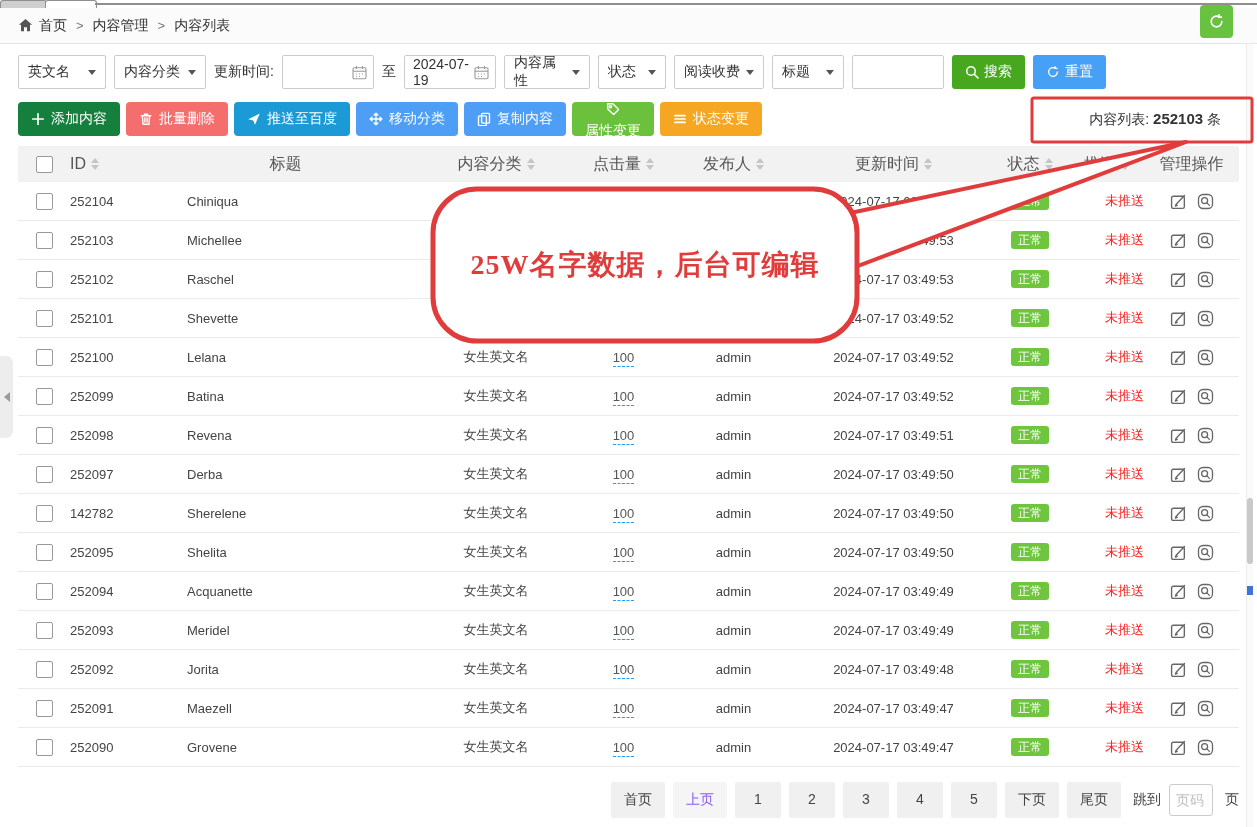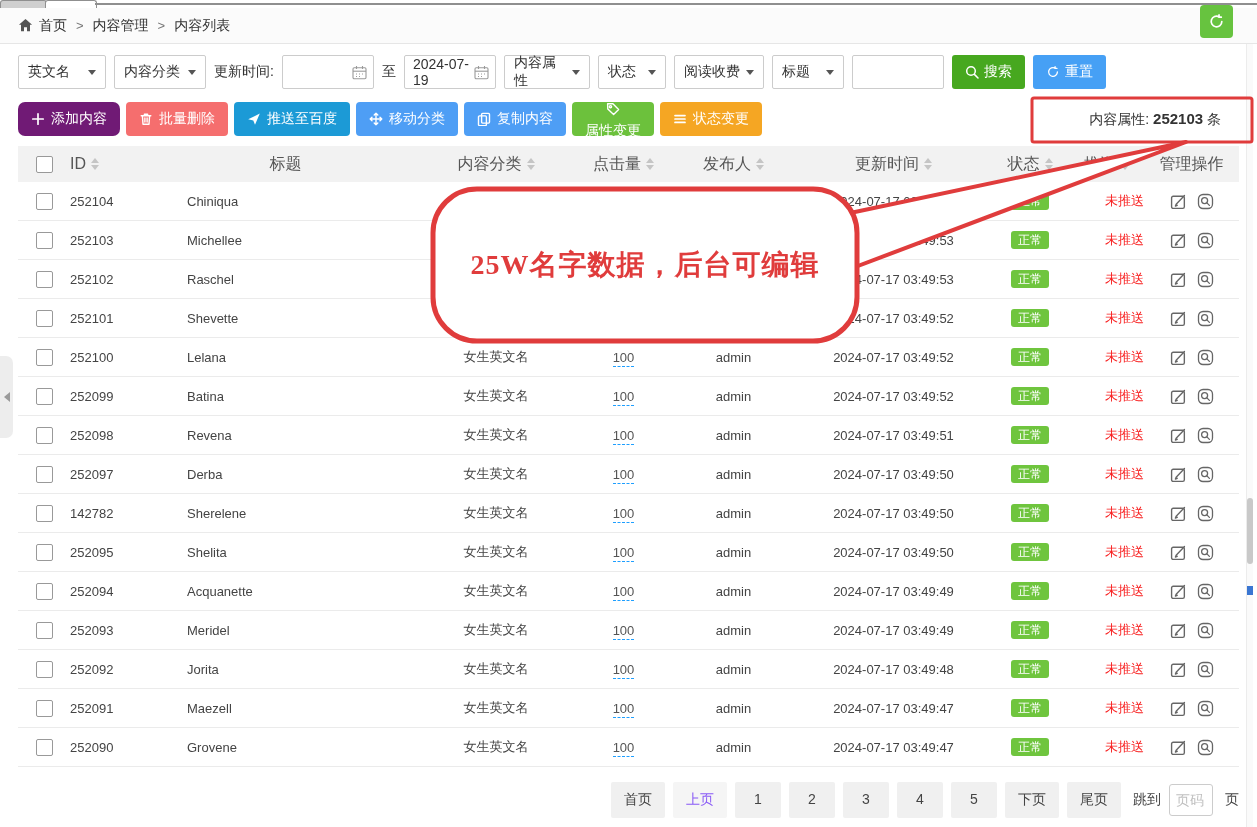--- a/index.html
+++ b/index.html
@@ -180,21 +180,21 @@
       <svg class="icsvg" width="14" height="14" viewBox="0 0 16 16" stroke="#fff" stroke-width="1.5" fill="none" stroke-linecap="round">
           <path d="M13 8 A5 5 0 1 1 10.4 3.6 M10.4 1.8 V3.9 H12.5"></path>
         </svg>
     </span>
     <span>重置</span>
   </button>
 </div>
 
 <div class="toolbar">
   <div style="display:flex;gap:6px;">
-      <button class="tbtn" style="background: #701a75; border-radius: 7px;">
+      <button class="tbtn" style="background: #15803d;">
     <span class="bticon">
           <svg class="icsvg" width="14" height="14" viewBox="0 0 14 14">
             <path d="M7 1.8v10.4M1.8 7h10.4" stroke-width="1.7"></path>
           </svg>
         </span>
     <span>添加内容</span>
   </button>
       <button class="tbtn" style="background: rgb(245, 110, 110); justify-content: space-between;">
     <span class="bticon">
           <svg class="icsvg" width="14" height="14" viewBox="0 0 14 14">
@@ -240,21 +240,21 @@
       <button class="tbtn" style="background: rgb(245, 166, 35);">
     <span class="bticon">
           <svg class="icsvg" width="14" height="14" viewBox="0 0 14 14">
             <path d="M2 3.6h10M2 7h10M2 10.4h10" stroke-width="1.7"></path>
           </svg>
         </span>
     <span>状态变更</span>
   </button>
     </div>
   <div class="total">
-    <span>内容属性: </span><b>252103</b><span> 条</span>
+    <span>内容列表: </span><b>252103</b><span> 条</span>
   </div>
 </div>
 
 <div class="tablewrap">
   <div class="thead">
     <div class="th c-check">
         <span class="cb"></span>
       </div>
     <div class="th c-id">
         <span>ID</span>

